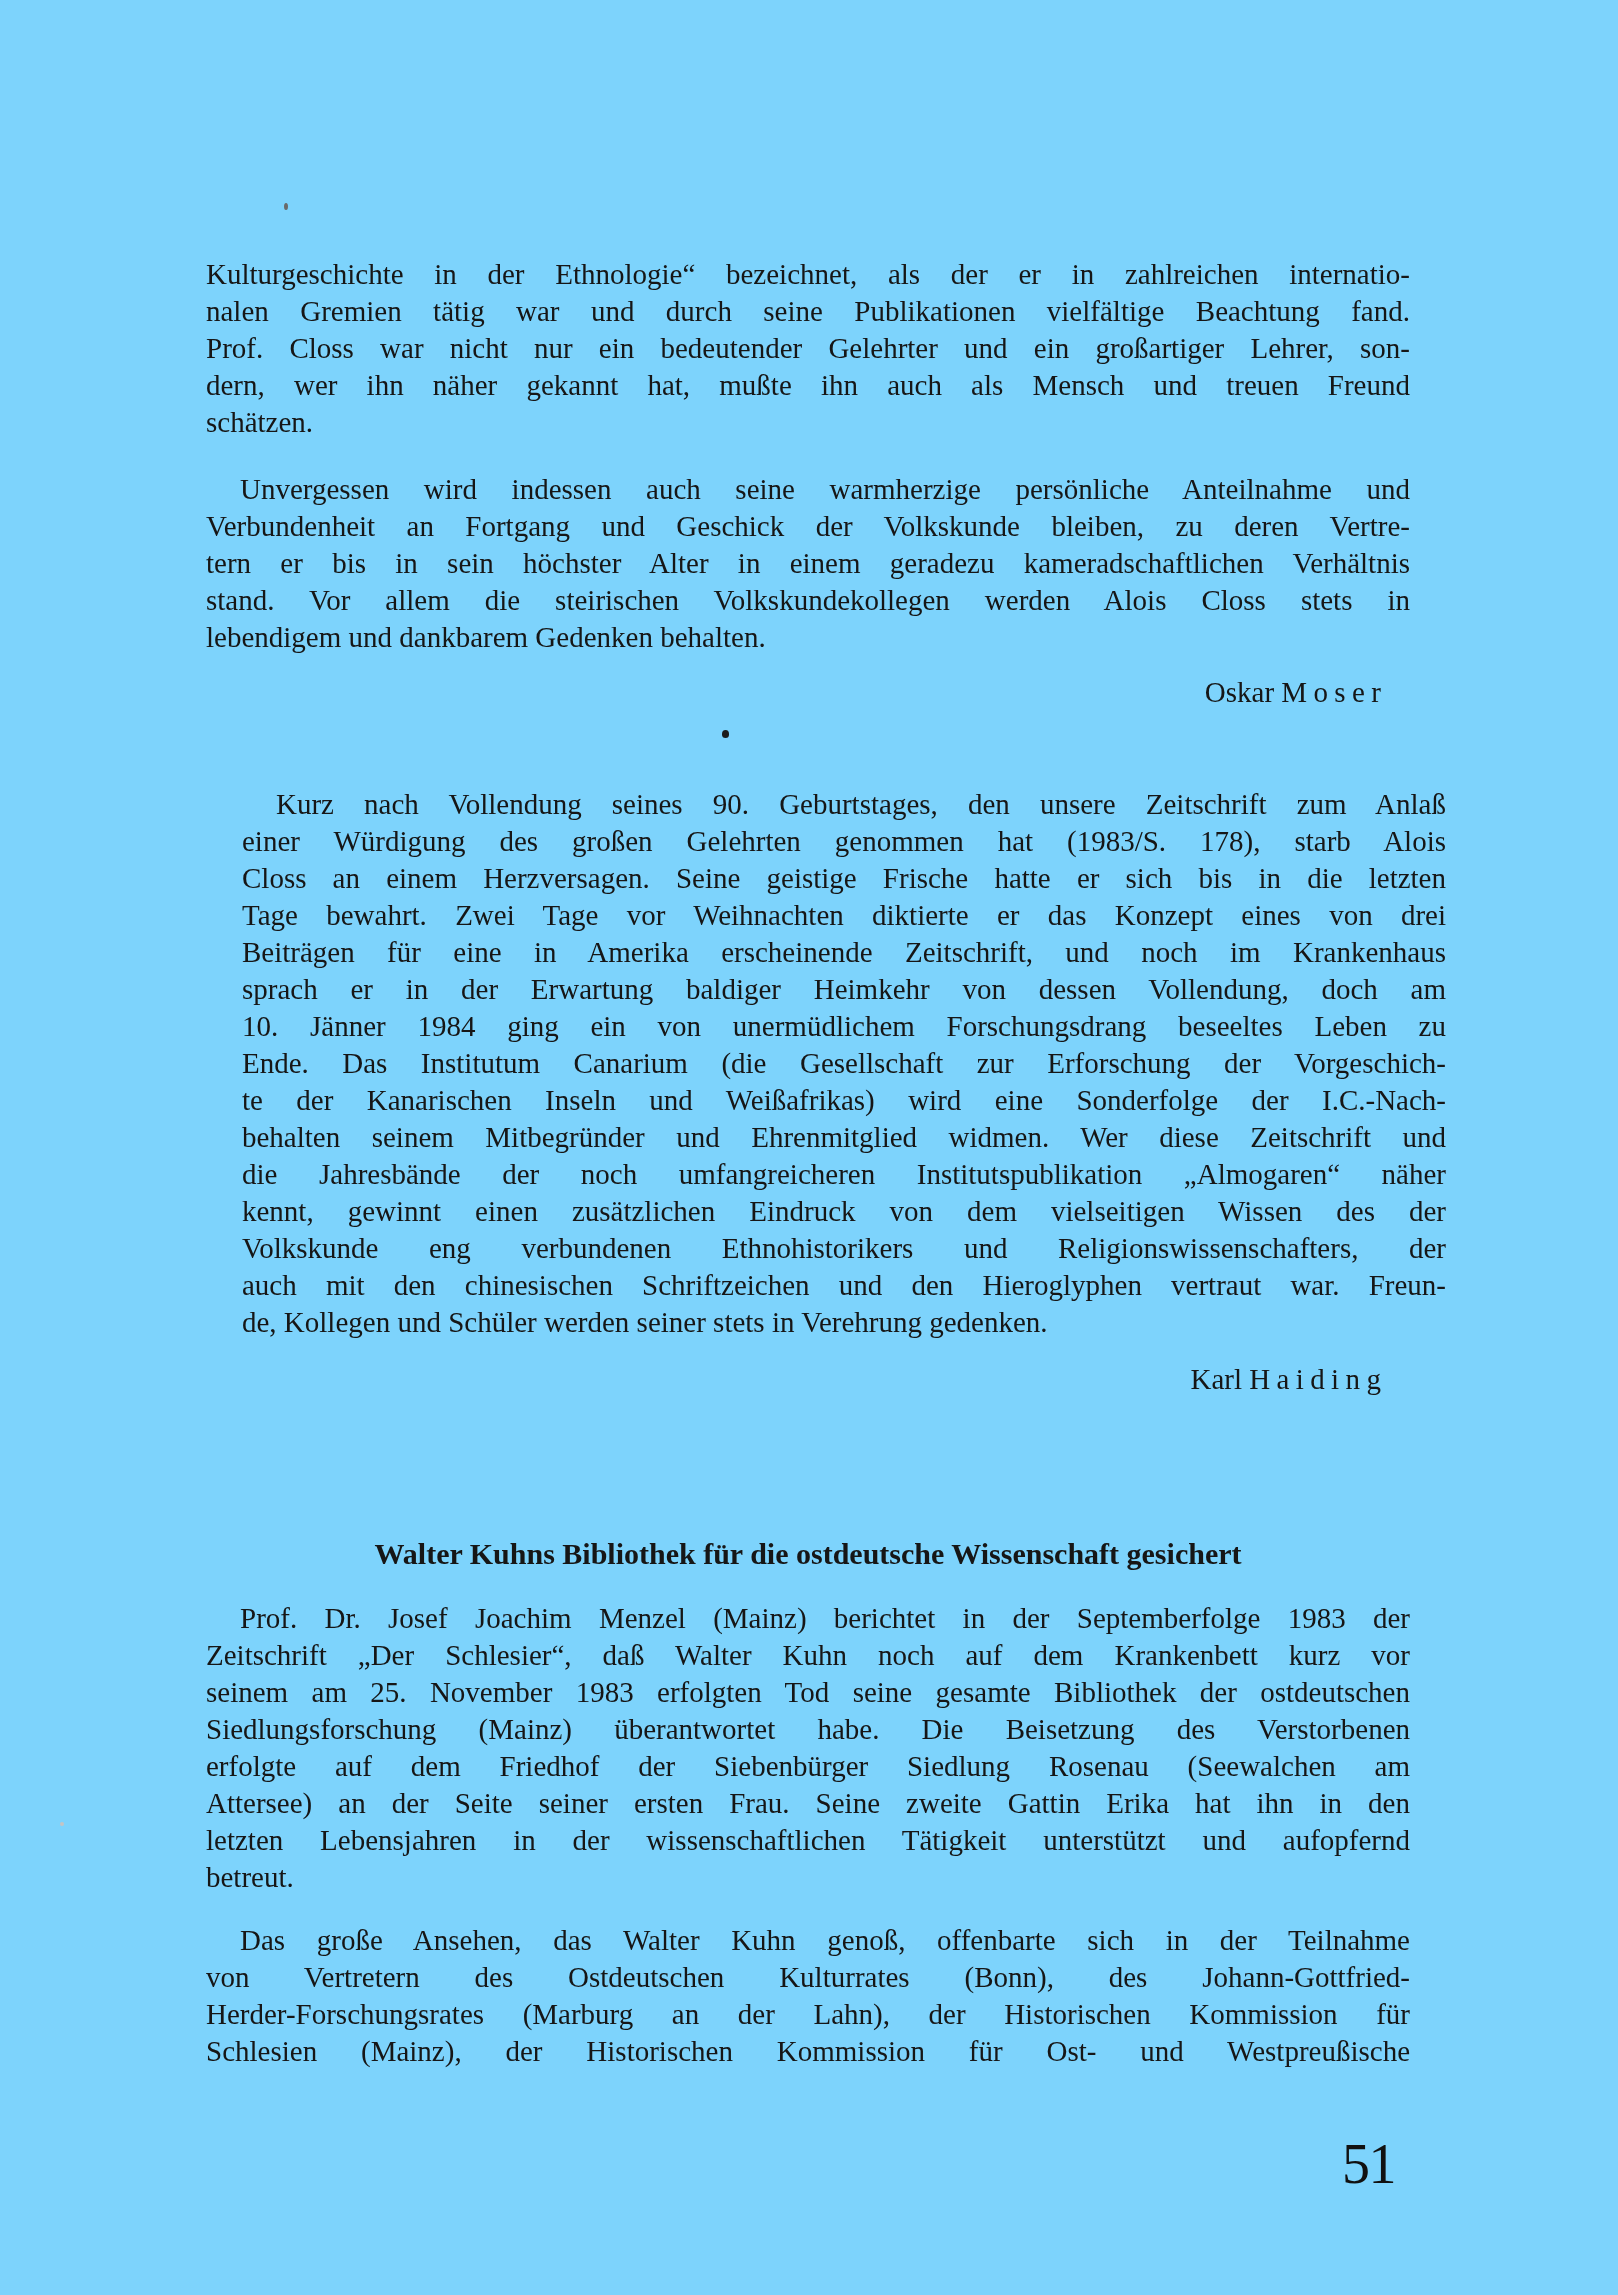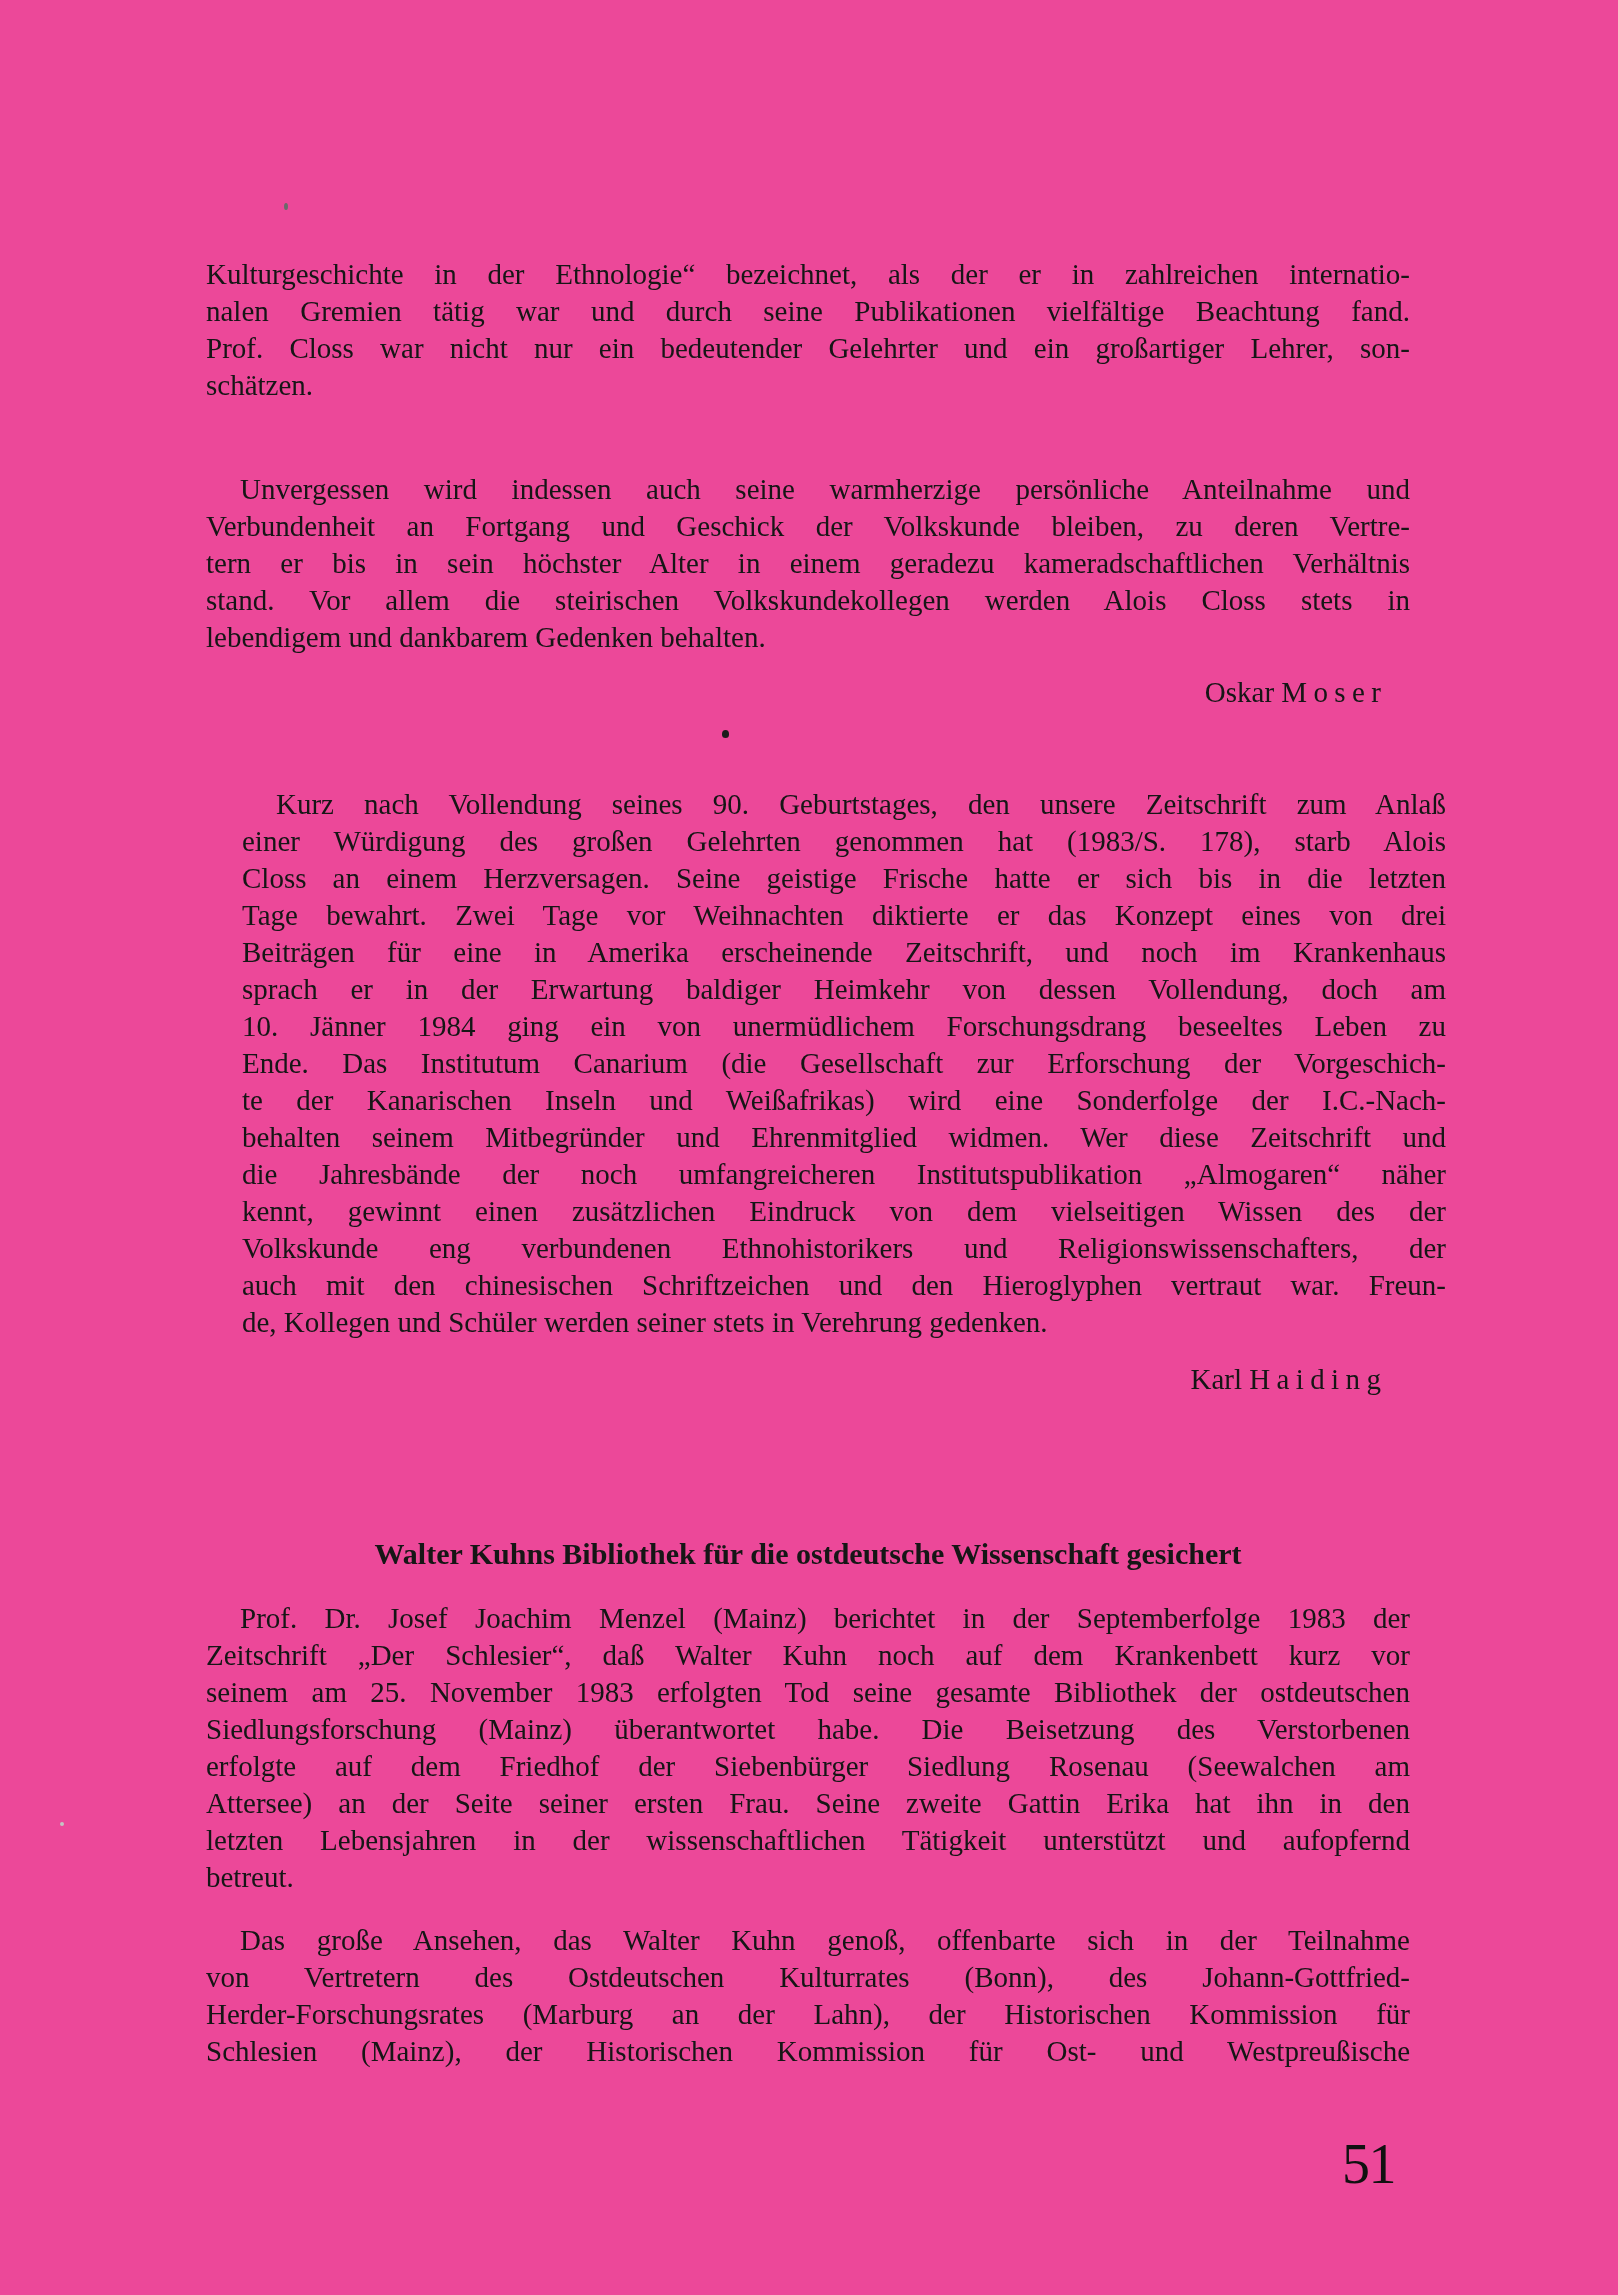--- a/index.html
+++ b/index.html
@@ -1,19 +1,19 @@
 <!DOCTYPE html>
 <html lang="de" style="font-size:13px"><head>
 <meta charset="utf-8">
 <style>
   html,body{margin:0;padding:0;background:#e8e8e8;}
   .page{
     position:relative;
     width:1618px;height:2295px;
-    background:#ec4899;
+    background:#7dd3fc;
     font-family:"Liberation Serif","DejaVu Serif",serif;
     color:#161616;
     overflow:hidden;
   }
   .column{
     position:absolute;
     left:206px;top:0;
     width:1204px;height:2295px;
   }
   .para{
@@ -60,20 +60,21 @@
 </style>
 </head>
 <body>
 
 <div class="page">
   <div class="column">
       <div class="para" id="para-closs-1">
         <div class="line">Kulturgeschichte in der Ethnologie“ bezeichnet, als der er in zahlreichen internatio-</div>
         <div class="line">nalen Gremien tätig war und durch seine Publikationen vielfältige Beachtung fand.</div>
         <div class="line">Prof. Closs war nicht nur ein bedeutender Gelehrter und ein großartiger Lehrer, son-</div>
+        <div class="line">dern, wer ihn näher gekannt hat, mußte ihn auch als Mensch und treuen Freund</div>
         <div class="line last">schätzen.</div>
       </div>
       <div class="para" id="para-closs-2">
         <div class="line indent">Unvergessen wird indessen auch seine warmherzige persönliche Anteilnahme und</div>
         <div class="line">Verbundenheit an Fortgang und Geschick der Volkskunde bleiben, zu deren Vertre-</div>
         <div class="line">tern er bis in sein höchster Alter in einem geradezu kameradschaftlichen Verhältnis</div>
         <div class="line">stand. Vor allem die steirischen Volkskundekollegen werden Alois Closs stets in</div>
         <div class="line last">lebendigem und dankbarem Gedenken behalten.</div>
       </div>
       <div class="signature" id="signature-oskar-moser"><span>Oskar </span><span class="spaced">Moser</span></div>

